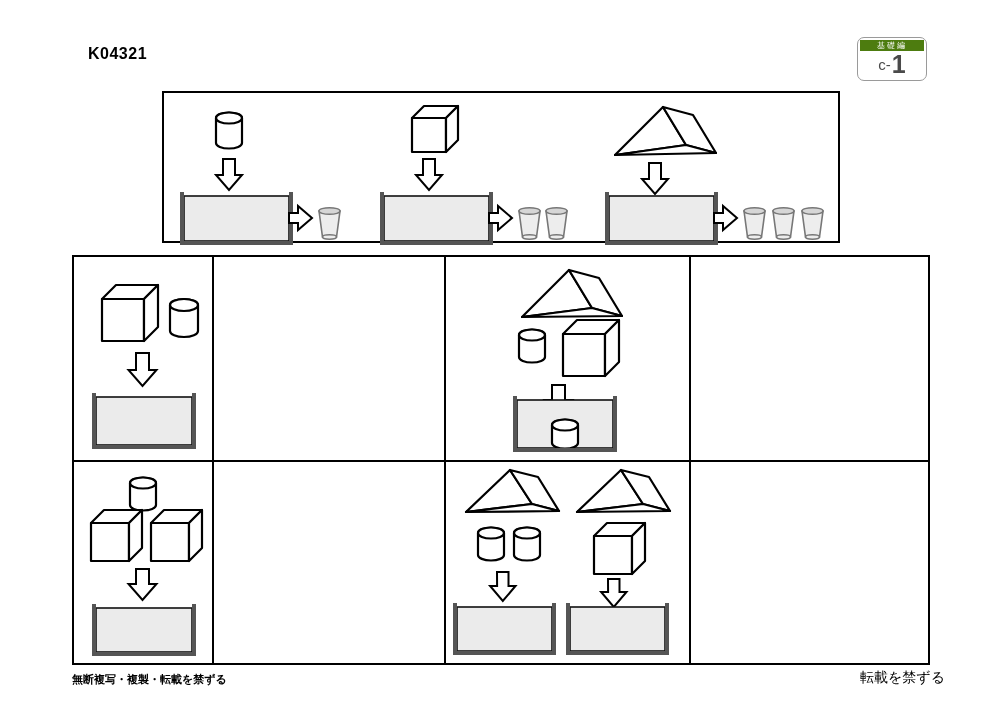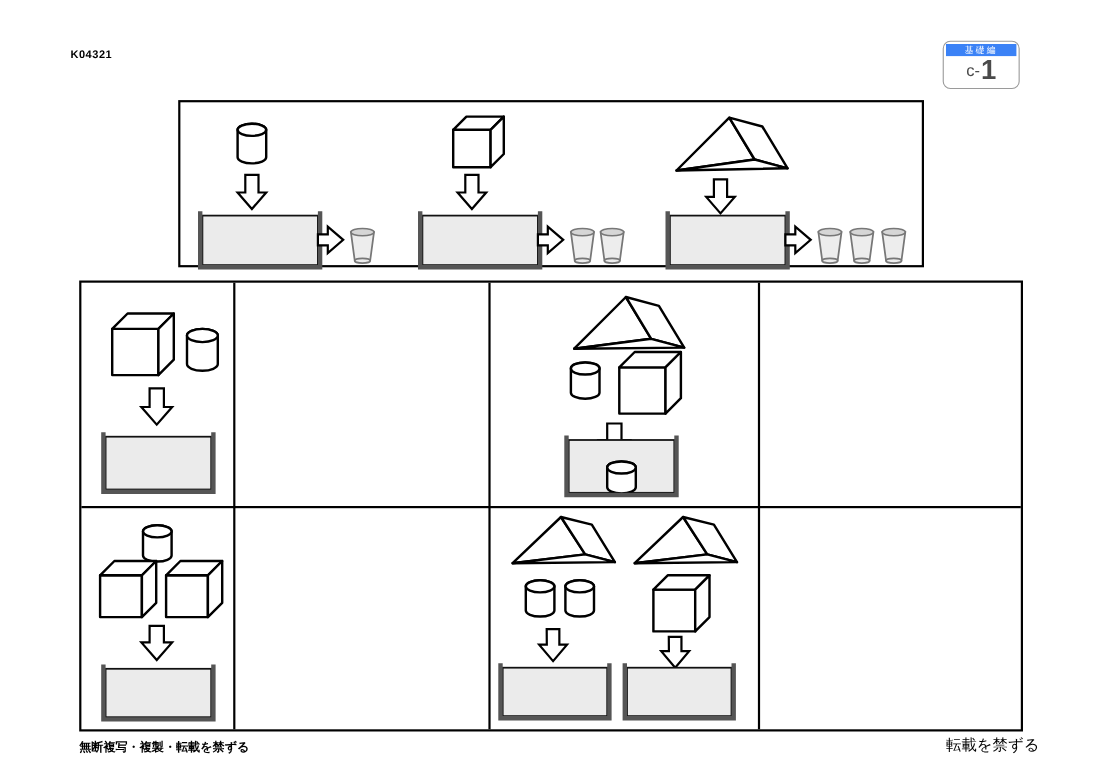--- a/index.html
+++ b/index.html
@@ -1,26 +1,26 @@
 <!DOCTYPE html>
 <html><head>
 <meta charset="utf-8">
 <style>
   html,body{margin:0;padding:0;background:#fff;}
   body{width:1000px;height:707px;position:relative;
        font-family:"Liberation Sans","DejaVu Sans",sans-serif;color:#000;overflow:hidden;}
 
-  .code-label{position:absolute;left:64px;top:45px;font-size:10px;font-weight:bold;letter-spacing:.5px;}
+  .code-label{position:absolute;left:88px;top:45px;font-size:16px;font-weight:bold;letter-spacing:.5px;}
 
   
   .badge{position:absolute;left:857px;top:37px;width:70px;height:44px;
          border:1.5px solid #9a9a9a;border-radius:7px;background:#fff;box-sizing:border-box;
          padding:2px;display:flex;flex-direction:column;}
-  .badge-head{background:#3b82f6;color:#fff;font-size:8px;text-align:center;
-              letter-spacing:2px;line-height:11px;height:11px;font-family:Liberation Sans, sans-serif;}
+  .badge-head{background:#4d7c0f;color:#fff;font-size:8px;text-align:center;
+              letter-spacing:2px;line-height:11px;height:11px;font-family:Liberation Mono, monospace;}
   .badge-body{flex:1;display:flex;align-items:center;justify-content:center;gap:1px;color:#4a4a4a;}
   .badge-body .b1{font-size:15px;}
   .badge-body .b3{font-size:25px;font-weight:bold;line-height:1;}
 
   
   .example-box{position:absolute;left:162px;top:91px;width:678px;height:152px;
                border:2.5px solid #000;box-sizing:border-box;background:#fff;}
 
   
   .grid{position:absolute;left:72px;top:255px;width:858px;height:410px;

